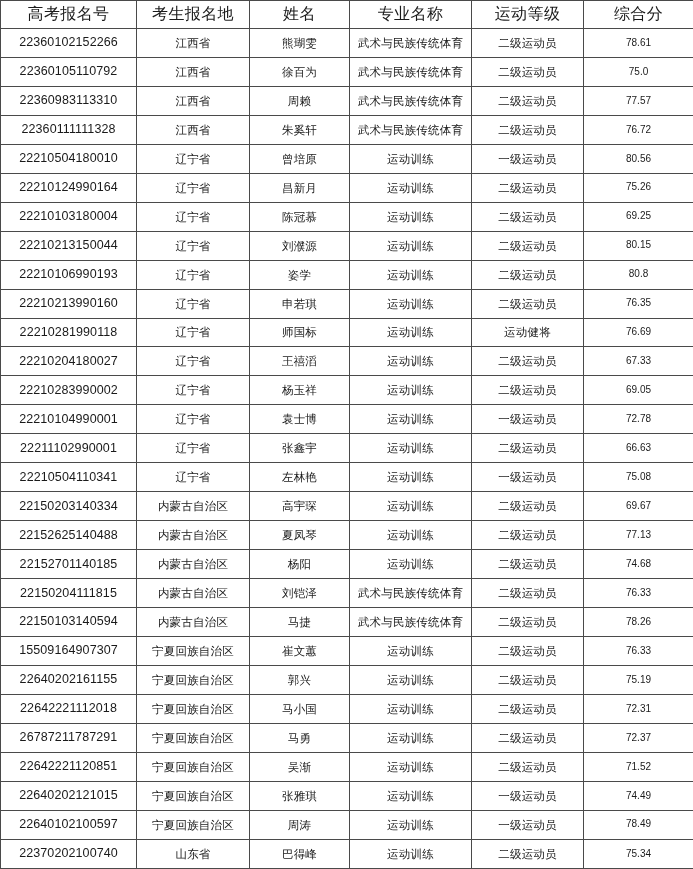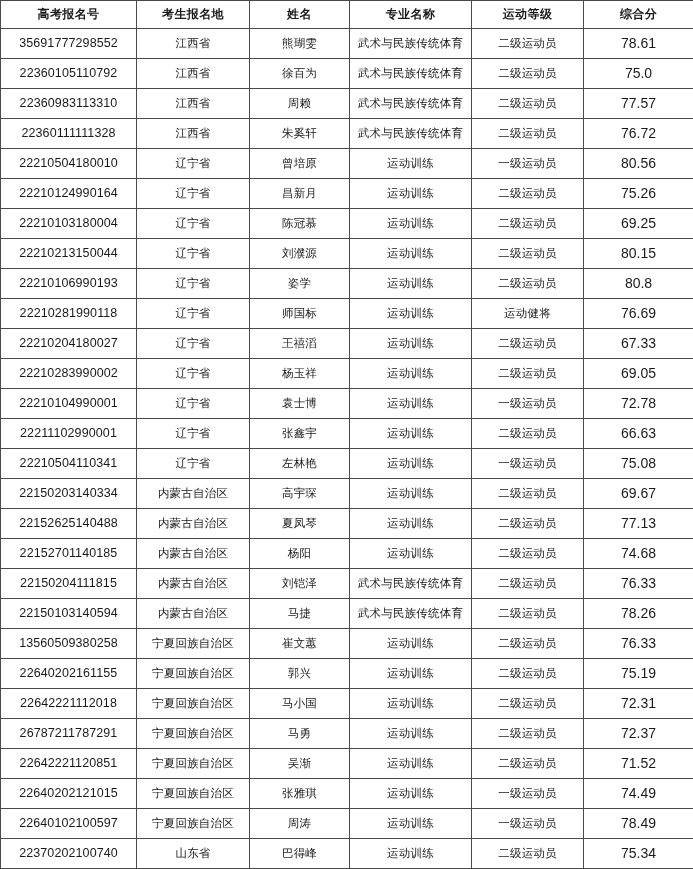--- a/index.html
+++ b/index.html
@@ -33,35 +33,35 @@
     border: 1px solid #4a4a4a;
     text-align: center;
     vertical-align: middle;
     padding: 0;
     line-height: 1.05;
     white-space: nowrap;
     overflow: hidden;
   }
   #results-table thead th {
     height: 27px;
-    font-size: 12px;
-    font-weight: bold;
+    font-size: 16px;
+    font-weight: normal;
     letter-spacing: 0.4px;
   }
   #results-table tbody td {
     height: 24px;
     font-size: 12px;
     font-weight: normal;
   }
   #results-table tbody td.exam-no {
     font-size: 12.5px;
     letter-spacing: 0.1px;
   }
   #results-table tbody td.score-val {
-    font-size: 14px;
+    font-size: 10px;
   }
   #results-table tbody td.region-val,
   #results-table tbody td.major-val,
   #results-table tbody td.level-val,
   #results-table tbody td.name-val {
     font-size: 11.5px;
     letter-spacing: 0.2px;
   }
 </style>
 </head>
@@ -81,21 +81,21 @@
       <th>高考报名号</th>
       <th>考生报名地</th>
       <th>姓名</th>
       <th>专业名称</th>
       <th>运动等级</th>
       <th>综合分</th>
     </tr>
   </thead>
   <tbody id="results-body">
       <tr>
-        <td class="exam-no">35691777298552</td>
+        <td class="exam-no">22360102152266</td>
         <td class="region-val">江西省</td>
         <td class="name-val">熊瑚雯</td>
         <td class="major-val">武术与民族传统体育</td>
         <td class="level-val">二级运动员</td>
         <td class="score-val">78.61</td>
       </tr>
       <tr>
         <td class="exam-no">22360105110792</td>
         <td class="region-val">江西省</td>
         <td class="name-val">徐百为</td>
@@ -153,20 +153,28 @@
       </tr>
       <tr>
         <td class="exam-no">22210106990193</td>
         <td class="region-val">辽宁省</td>
         <td class="name-val">姿学</td>
         <td class="major-val">运动训练</td>
         <td class="level-val">二级运动员</td>
         <td class="score-val">80.8</td>
       </tr>
       <tr>
+        <td class="exam-no">22210213990160</td>
+        <td class="region-val">辽宁省</td>
+        <td class="name-val">申若琪</td>
+        <td class="major-val">运动训练</td>
+        <td class="level-val">二级运动员</td>
+        <td class="score-val">76.35</td>
+      </tr>
+      <tr>
         <td class="exam-no">22210281990118</td>
         <td class="region-val">辽宁省</td>
         <td class="name-val">师国标</td>
         <td class="major-val">运动训练</td>
         <td class="level-val">运动健将</td>
         <td class="score-val">76.69</td>
       </tr>
       <tr>
         <td class="exam-no">22210204180027</td>
         <td class="region-val">辽宁省</td>
@@ -241,21 +249,21 @@
       </tr>
       <tr>
         <td class="exam-no">22150103140594</td>
         <td class="region-val">内蒙古自治区</td>
         <td class="name-val">马捷</td>
         <td class="major-val">武术与民族传统体育</td>
         <td class="level-val">二级运动员</td>
         <td class="score-val">78.26</td>
       </tr>
       <tr>
-        <td class="exam-no">13560509380258</td>
+        <td class="exam-no">15509164907307</td>
         <td class="region-val">宁夏回族自治区</td>
         <td class="name-val">崔文蕙</td>
         <td class="major-val">运动训练</td>
         <td class="level-val">二级运动员</td>
         <td class="score-val">76.33</td>
       </tr>
       <tr>
         <td class="exam-no">22640202161155</td>
         <td class="region-val">宁夏回族自治区</td>
         <td class="name-val">郭兴</td>

